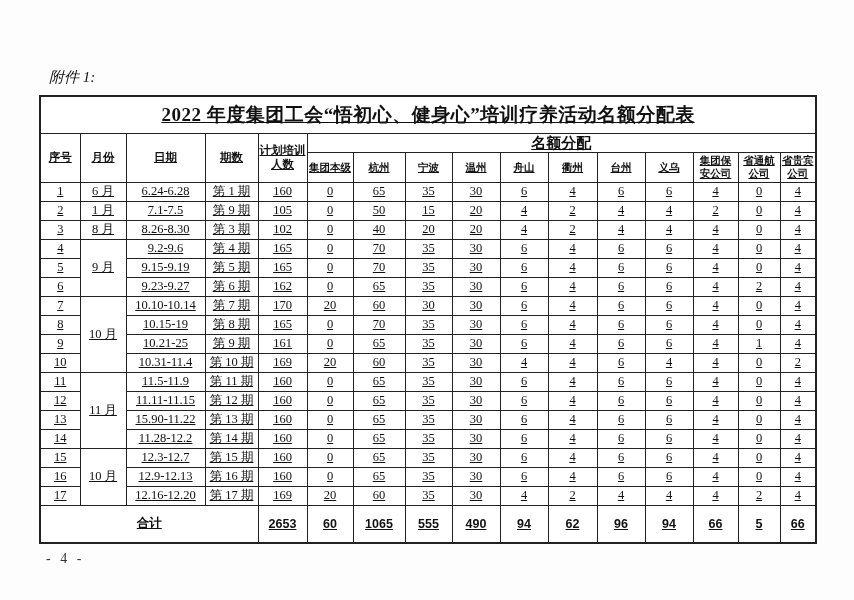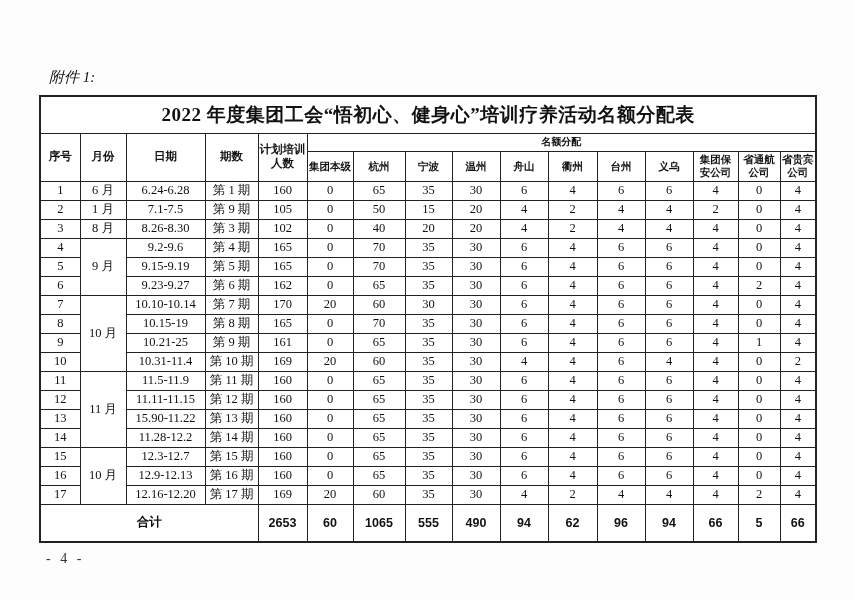--- a/index.html
+++ b/index.html
@@ -17,20 +17,21 @@
     font-size: 15px;
     font-style: italic;
   }
   table.alloc {
     position: absolute; left: 39px; top: 95px;
     width: 777px;
     border-collapse: collapse;
     table-layout: fixed;
     border: 2px solid #222;
     background: #fff;
+    text-decoration: underline;
   }
   .alloc th, .alloc td {
     border: 1px solid #222;
     text-align: center;
     vertical-align: middle;
     padding: 0;
     overflow: hidden;
   }
   .title-cell {
     height: 37px;
@@ -39,21 +40,21 @@
     font-family: "Liberation Serif", serif;
     letter-spacing: 0.5px;
   }
   .head {
     font-family: "Liberation Sans", sans-serif;
     font-weight: bold;
     white-space: pre-line;
     line-height: 1.2;
   }
   .left-head { font-size: 11.5px; }
-  .group-cell { height: 18px; font-size: 10px; margin-left: 45px; }
+  .group-cell { height: 18px; font-size: 15px; margin-left: 45px; }
   .sub-head { height: 30px; font-size: 10.5px; }
   tbody td {
     height: 19px;
     font-size: 12.5px;
     font-family: "Liberation Serif", serif;
   }
   tr.total-row td {
     height: 38px;
     font-weight: bold;
     font-size: 12.5px;

